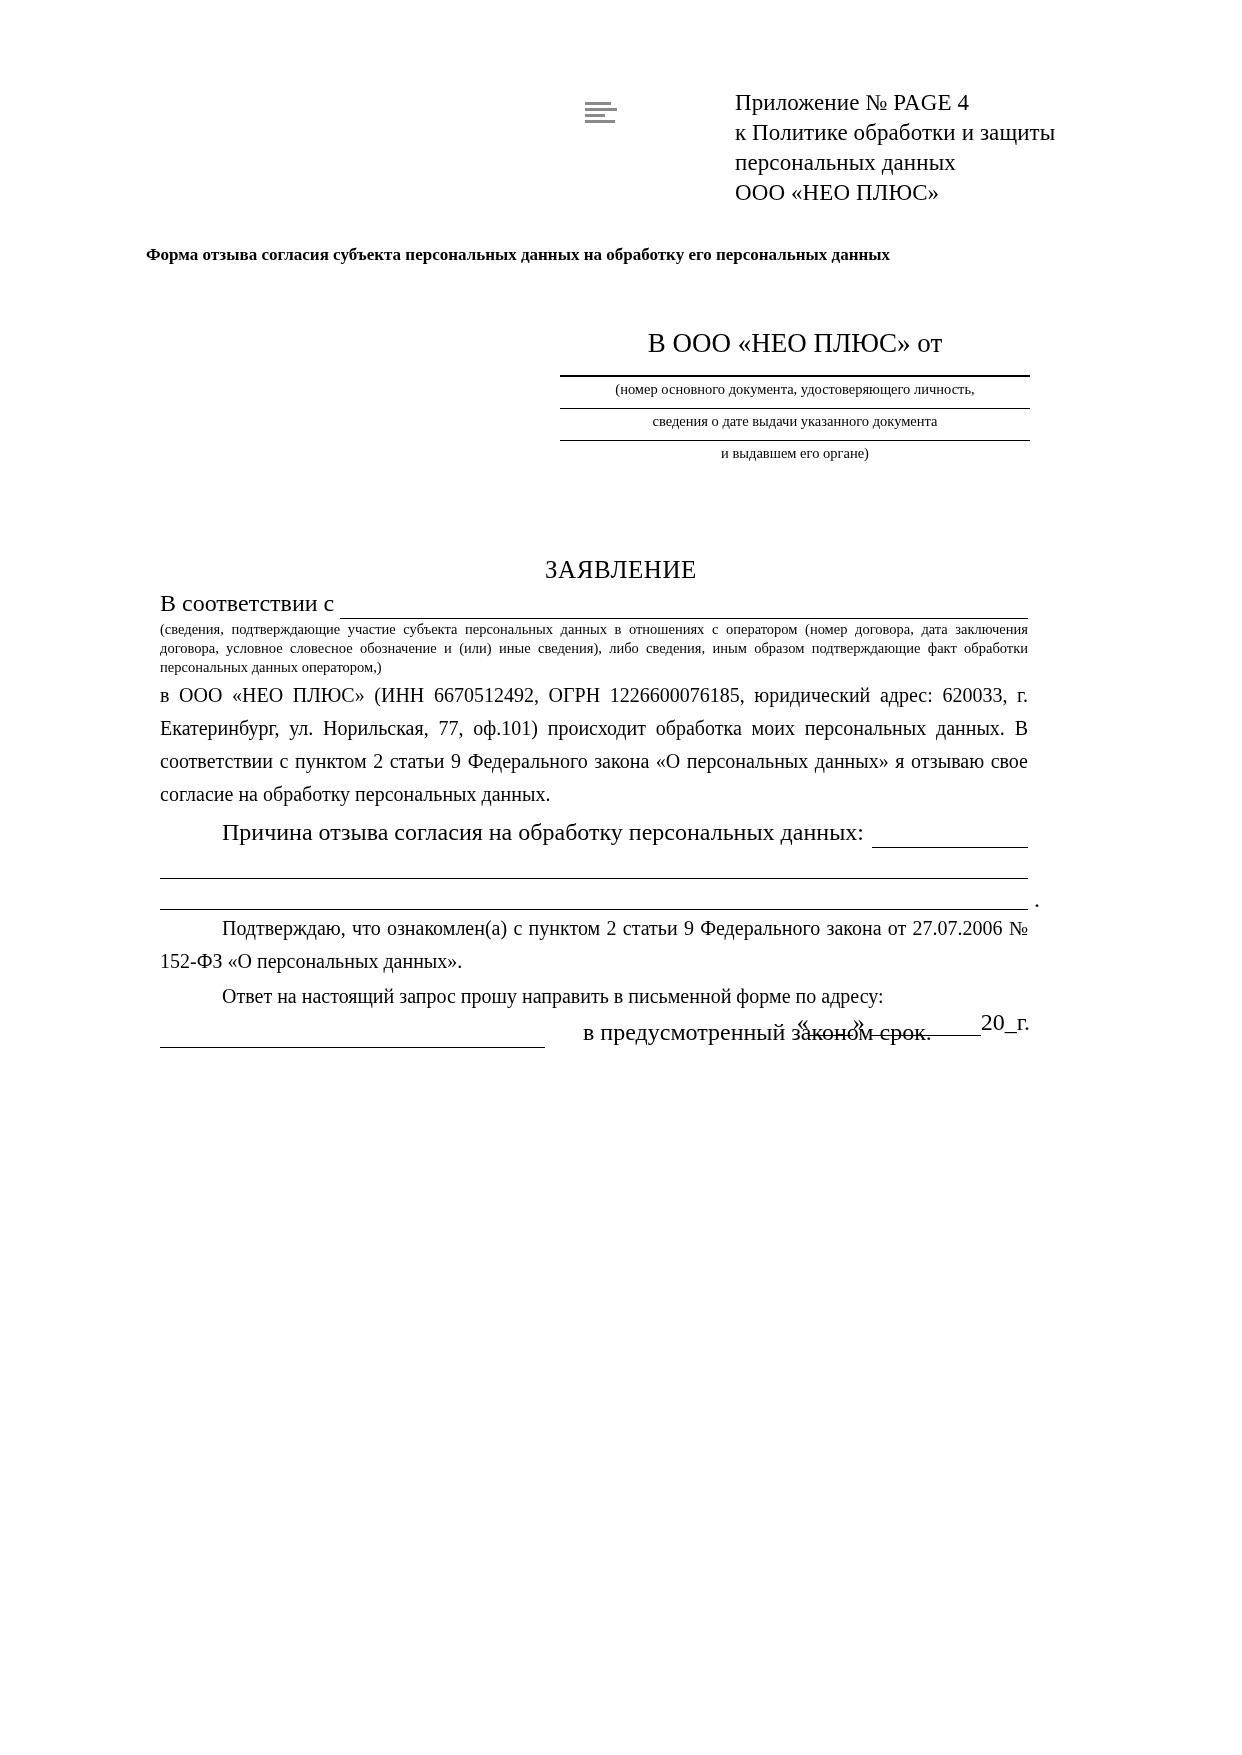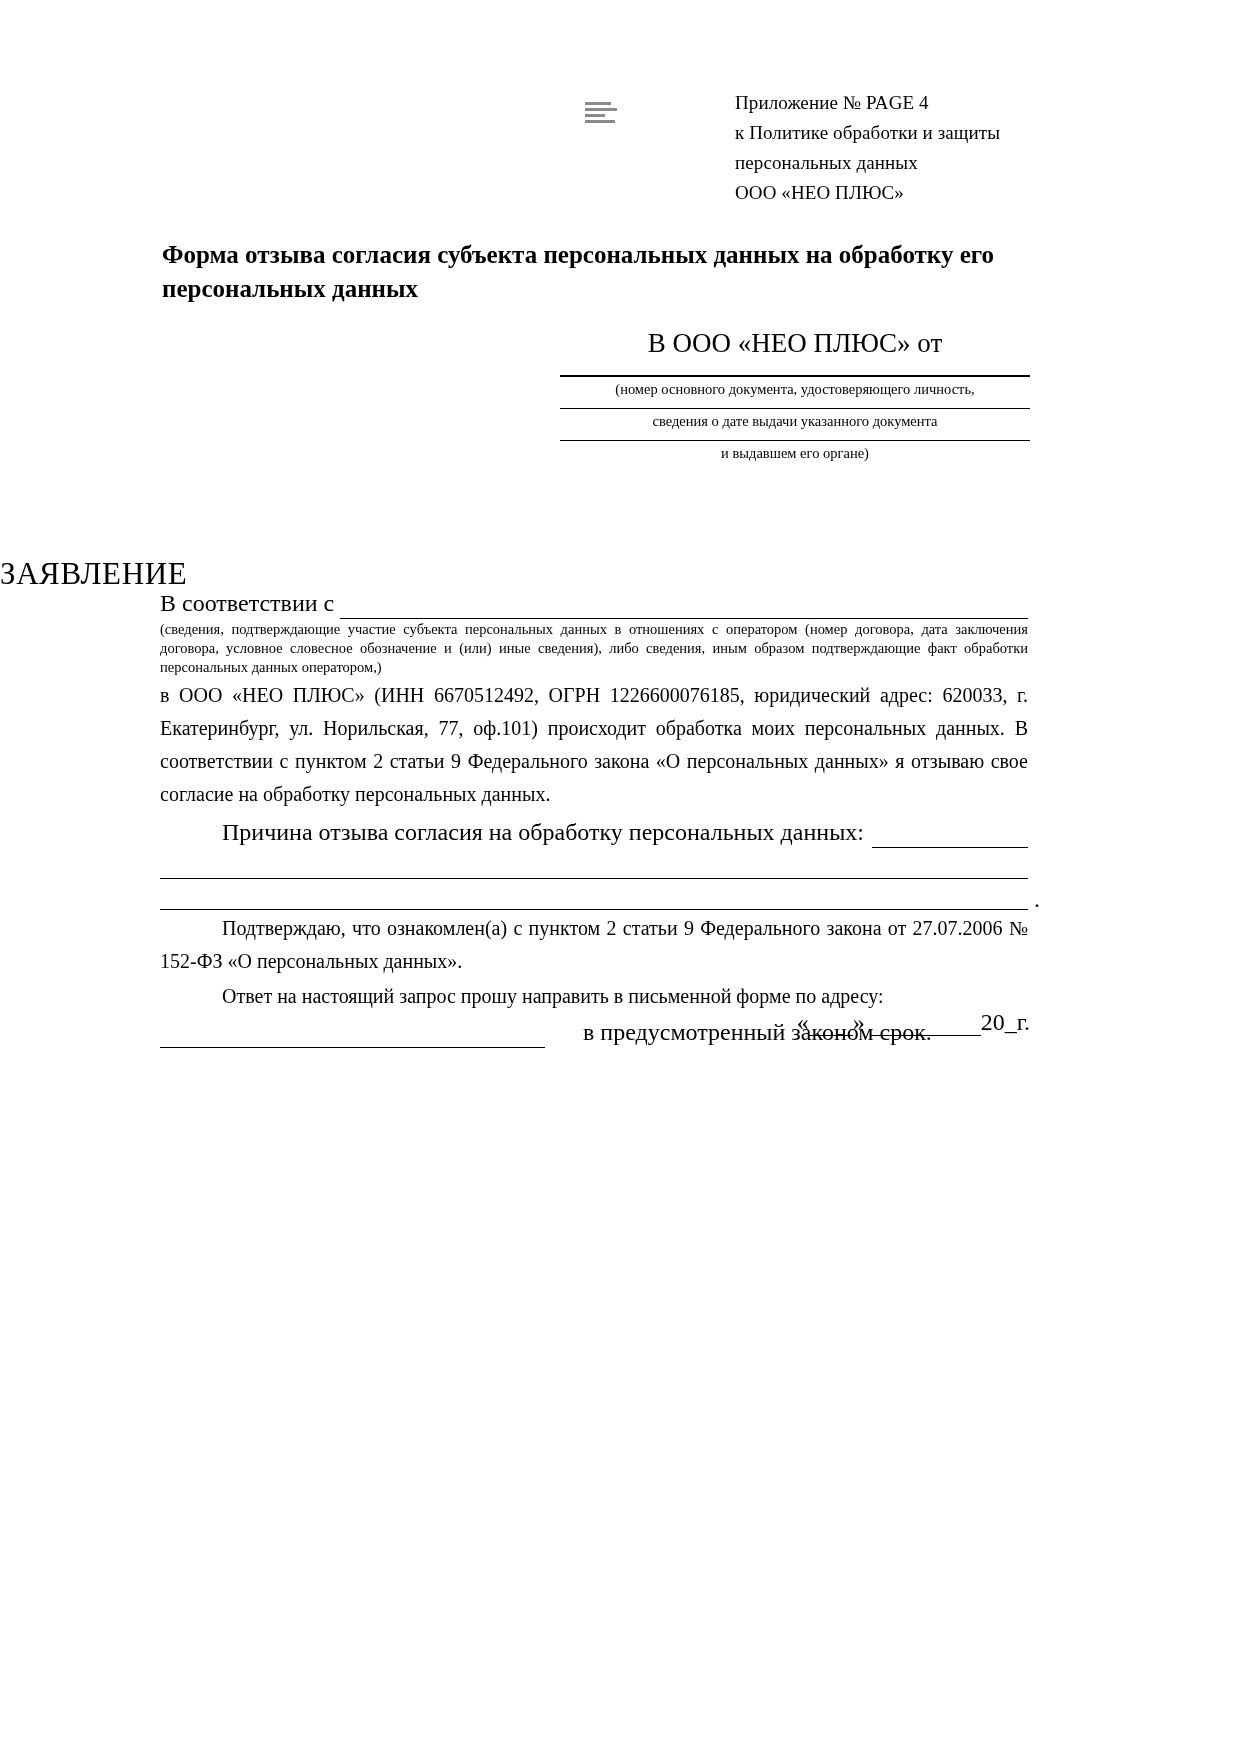--- a/index.html
+++ b/index.html
@@ -45,34 +45,34 @@
   .hm1 { width: 26px; height: 3px; }
   .hm2 { width: 32px; height: 3px; }
   .hm3 { width: 20px; height: 3px; }
   .hm4 { width: 30px; height: 3px; }
 
   .header-text {
     position: absolute;
     left: 735px;
     top: 0;
     width: 420px;
-    font-size: 19px;
+    font-size: 23px;
     line-height: 30px;
     letter-spacing: 0.1px;
   }
   .header-text div { white-space: nowrap; }
 
   
   .doc-title {
     position: absolute;
-    left: 162px;
+    left: 146px;
     top: 238px;
     width: 880px;
     font-weight: bold;
-    font-size: 25px;
+    font-size: 17px;
     line-height: 34px;
     text-align: left;
   }
 
   
   .addressee {
     position: absolute;
     left: 560px;
     top: 328px;
     width: 470px;
@@ -98,21 +98,22 @@
   .rule-caption.small {
     font-size: 14.5px;
   }
 
   
   .zayavlenie {
     position: absolute;
     left: 0;
     top: 556px;
     width: 1242px;
-    font-size: 31px;
+    text-align: center;
+    font-size: 25px;
     letter-spacing: 0.6px;
   }
 
   .body-wrap {
     position: absolute;
     left: 160px;
     top: 588px;
     width: 868px;
     font-size: 24px;
     line-height: 31px;

